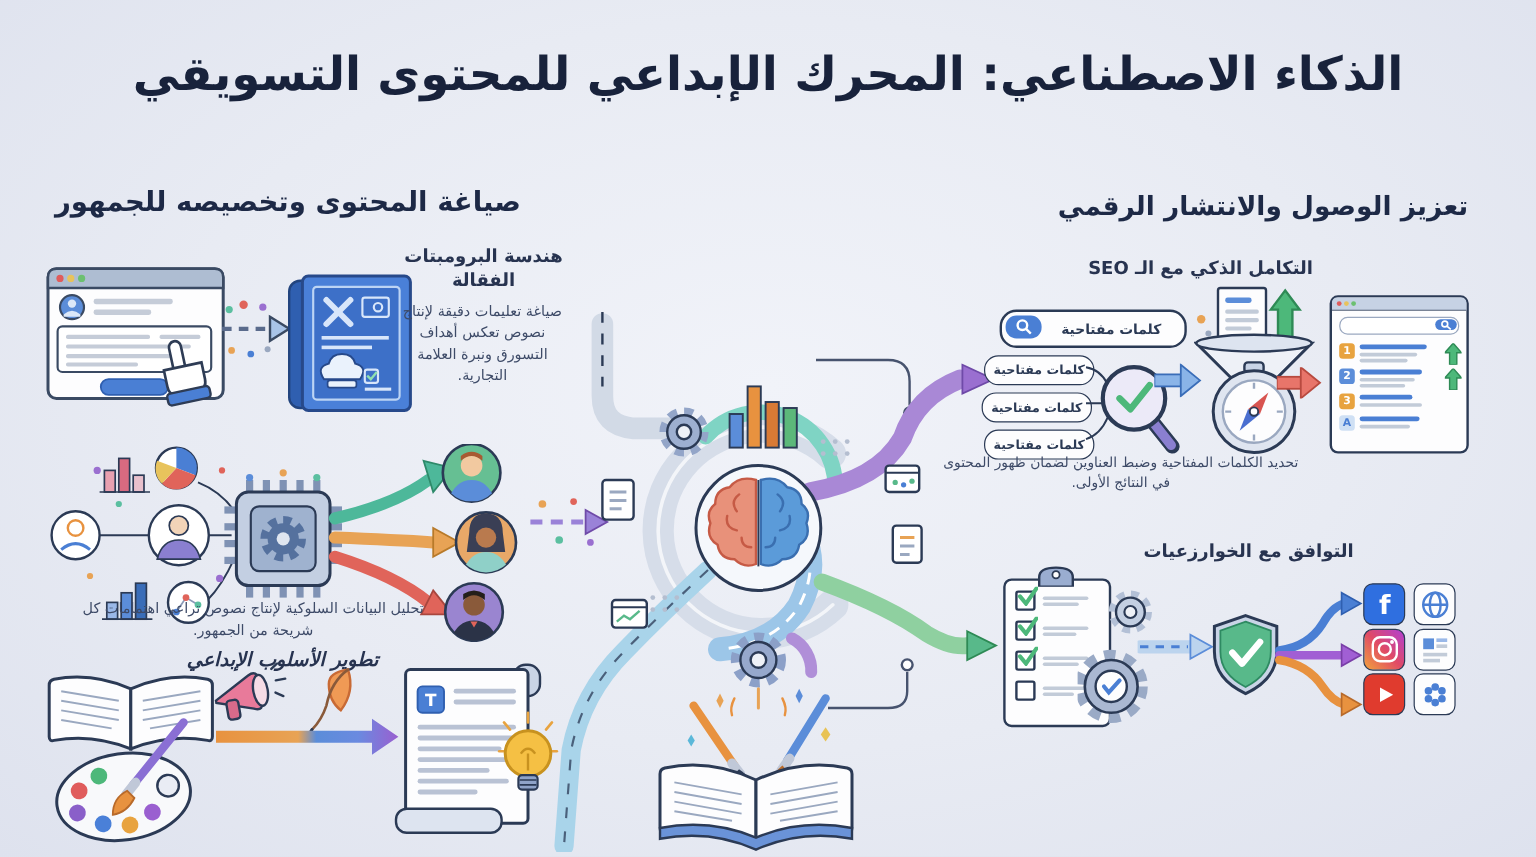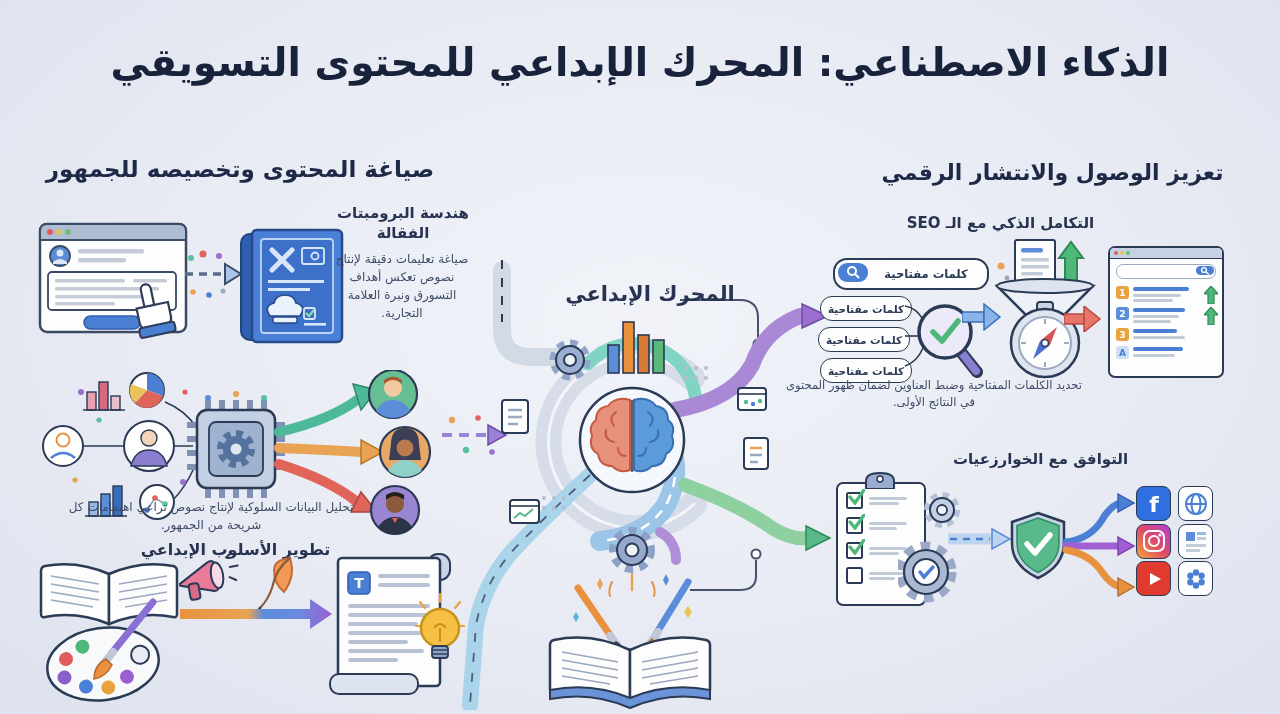--- a/index.html
+++ b/index.html
@@ -141,21 +141,20 @@
         <circle cx="313" cy="144" r="2.2" fill="#4a7fd4"></circle>
         <circle cx="320" cy="141" r="2.2" fill="#58b98a"></circle>
     </g>
     <g>
       <rect x="70" y="240" width="29" height="23" rx="3" fill="#fff" stroke="#2b3a55" stroke-width="2"></rect>
       <line x1="70" y1="246" x2="99" y2="246" stroke="#2b3a55" stroke-width="1.6"></line>
       <path d="M74,258 l6,-5 l5,3 l8,-7" fill="none" stroke="#58b98a" stroke-width="2"></path>
     </g>
   </svg>
 
-  <div class="abs item-title rtl" style="left:550px;top:280px;width:200px;font-size:21px;">المحرك الإبداعي</div>
 
   <svg class="abs" style="left:540px;top:572px;" width="180" height="138" viewBox="0 0 180 138">
     <g>
       <polygon points="60,6 63,12 60,18 57,12" fill="#e8a355"></polygon>
       <polygon points="126,2 129,8 126,14 123,8" fill="#5b8dd9"></polygon>
       <polygon points="148,34 152,40 148,46 144,40" fill="#e8c355"></polygon>
       <polygon points="36,40 39,45 36,50 33,45" fill="#5bb8d9"></polygon>
       <line x1="92" y1="2" x2="92" y2="18" stroke="#e8a355" stroke-width="2.5" stroke-linecap="round"></line>
       <path d="M72,10 q-4,8 -2,14" fill="none" stroke="#e8923f" stroke-width="2" stroke-linecap="round"></path>
       <path d="M112,10 q4,8 2,14" fill="none" stroke="#e8923f" stroke-width="2" stroke-linecap="round"></path>
@@ -383,21 +382,21 @@
         <circle cx="360" cy="134" r="9" fill="#8a5a3a"></circle>
         <path d="M351,130 q9,-8 18,0 l0,-5 q-9,-6 -18,0 z" fill="#241f1a"></path>
         <path d="M340,164 q6,-17 20,-17 q14,0 20,17 z" fill="#2b3347"></path>
         <path d="M357,148 l3,5 l3,-5 z" fill="#e0645a"></path>
       </g>
     </g>
   </svg>
 
   <div class="abs item-body rtl" style="left:55px;top:498px;width:312px;">تحليل البيانات السلوكية لإنتاج نصوص تراعي اهتمامات كل شريحة من الجمهور.</div>
 
-  <div class="abs item-title rtl" style="left:128px;top:539px;width:215px;font-size:16px;">تطوير الأسلوب الإبداعي</div>
+  <div class="abs item-title rtl" style="left:128px;top:539px;width:215px;font-size:16px;font-style:italic;">تطوير الأسلوب الإبداعي</div>
 
   <svg class="abs" style="left:33px;top:556px;" width="155" height="152" viewBox="0 0 155 152">
     <g>
       <path d="M76,18 Q44,4 12,10 Q8,11 8,15 V58 Q8,62 12,61 Q44,55 76,68 Z" fill="#fdfdfe" stroke="#2b3a55" stroke-width="2.5"></path>
       <path d="M76,18 Q108,4 140,10 Q144,11 144,15 V58 Q144,62 140,61 Q108,55 76,68 Z" fill="#fdfdfe" stroke="#2b3a55" stroke-width="2.5"></path>
       <g stroke="#9aa8c0" stroke-width="1.6">
         <line x1="18" y1="20" x2="66" y2="28"></line>
           <line x1="18" y1="28" x2="66" y2="36"></line>
           <line x1="18" y1="36" x2="66" y2="44"></line>
           <line x1="18" y1="44" x2="60" y2="51"></line>

